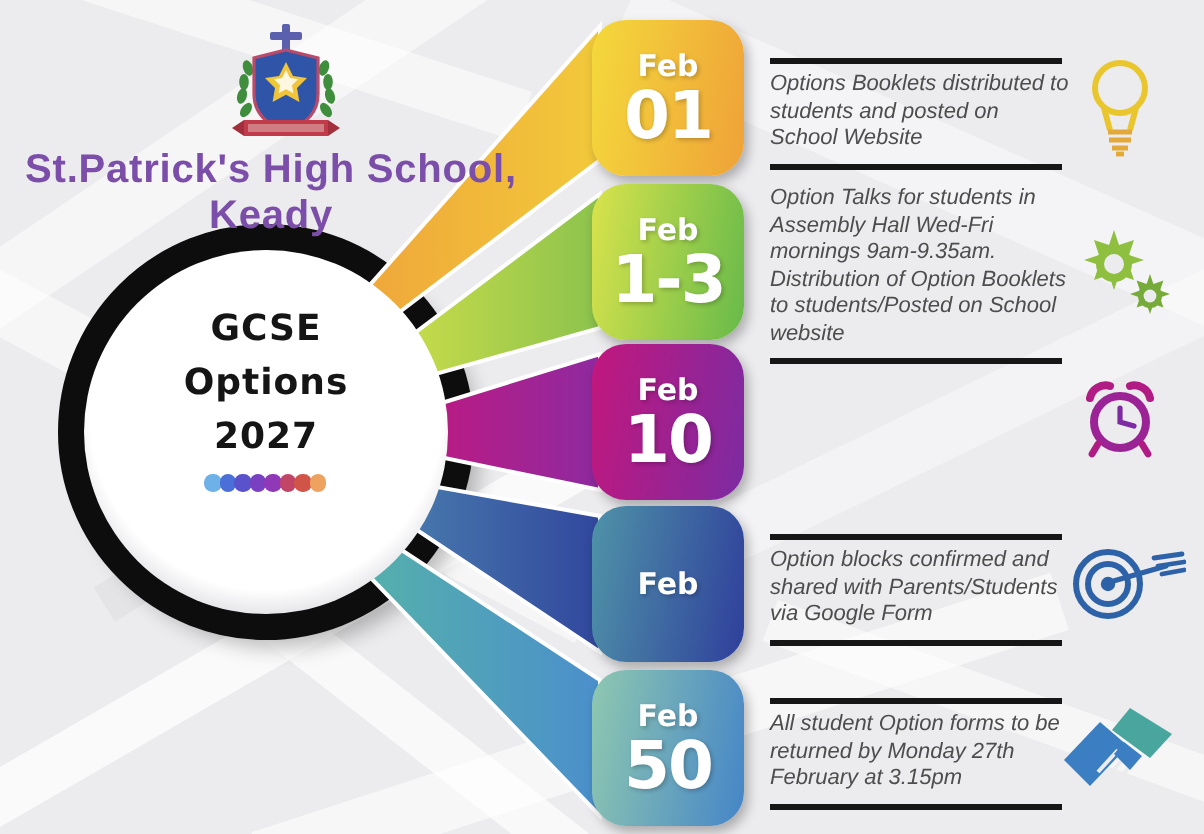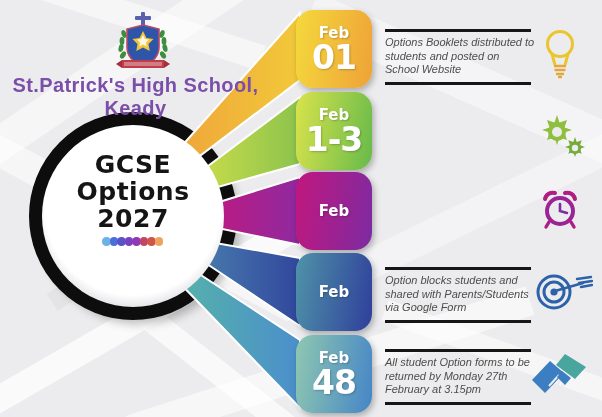--- a/index.html
+++ b/index.html
@@ -14,21 +14,21 @@
   .school-name{
     position:absolute;left:8px;top:74px;width:255px;text-align:center;
     font-size:20px;font-weight:bold;color:#7b4fa9;letter-spacing:.4px;
   }
   .crest{position:absolute;left:114px;top:11px;}
 
   
   .circle-text{
     position:absolute;left:43px;top:151px;width:180px;text-align:center;
     font-family:"DejaVu Sans","Liberation Sans",sans-serif;
-    font-weight:bold;color:#151515;font-size:25px;line-height:27px;letter-spacing:.5px;
+    font-weight:bold;color:#151515;font-size:18px;line-height:27px;letter-spacing:.5px;
   }
   .dots{position:absolute;left:43px;top:237px;width:180px;text-align:center;line-height:0;}
   .dots i{display:inline-block;width:8.5px;height:8.5px;border-radius:50%;margin:0 0 0 -1px;}
 
   
   .badge{
     position:absolute;left:296px;width:76px;height:78px;border-radius:17px;
     display:flex;flex-direction:column;align-items:center;justify-content:center;
     color:#fff;box-shadow:2px 3px 6px rgba(0,0,0,.28);
     font-family:"DejaVu Sans","Liberation Sans",sans-serif;
@@ -157,37 +157,42 @@
   <div class="badge b1">
     <div class="m">Feb</div>
     <div class="d">01</div>
   </div>
   <div class="badge b2">
     <div class="m">Feb</div>
     <div class="d">1-3</div>
   </div>
   <div class="badge b3">
     <div class="m">Feb</div>
+    <div class="d">10</div>
   </div>
   <div class="badge b4">
     <div class="m">Feb</div>
   </div>
   <div class="badge b5">
     <div class="m">Feb</div>
-    <div class="d">48</div>
+    <div class="d">50</div>
   </div>
 
   <div class="tblock t1">
     <div class="rule"></div>
     <div class="desc">Options Booklets distributed to students and posted on School Website</div>
     <div class="rule"></div>
   </div>
+  <div class="tblock t2">
+    <div class="desc">Option Talks for students in Assembly Hall Wed-Fri mornings 9am-9.35am. Distribution of Option Booklets to students/Posted on School website</div>
+    <div class="rule"></div>
+  </div>
   <div class="tblock t4">
     <div class="rule"></div>
-    <div class="desc">Option blocks students and shared with Parents/Students via Google Form</div>
+    <div class="desc">Option blocks confirmed and shared with Parents/Students via Google Form</div>
     <div class="rule"></div>
   </div>
   <div class="tblock t5">
     <div class="rule"></div>
     <div class="desc">All student Option forms to be returned by Monday 27th February at 3.15pm</div>
     <div class="rule"></div>
   </div>
 
   <svg class="icon i1" width="38" height="52" viewBox="0 0 38 52">
     <circle cx="19" cy="15" r="12.5" fill="none" stroke="#e9c62e" stroke-width="3"></circle>

